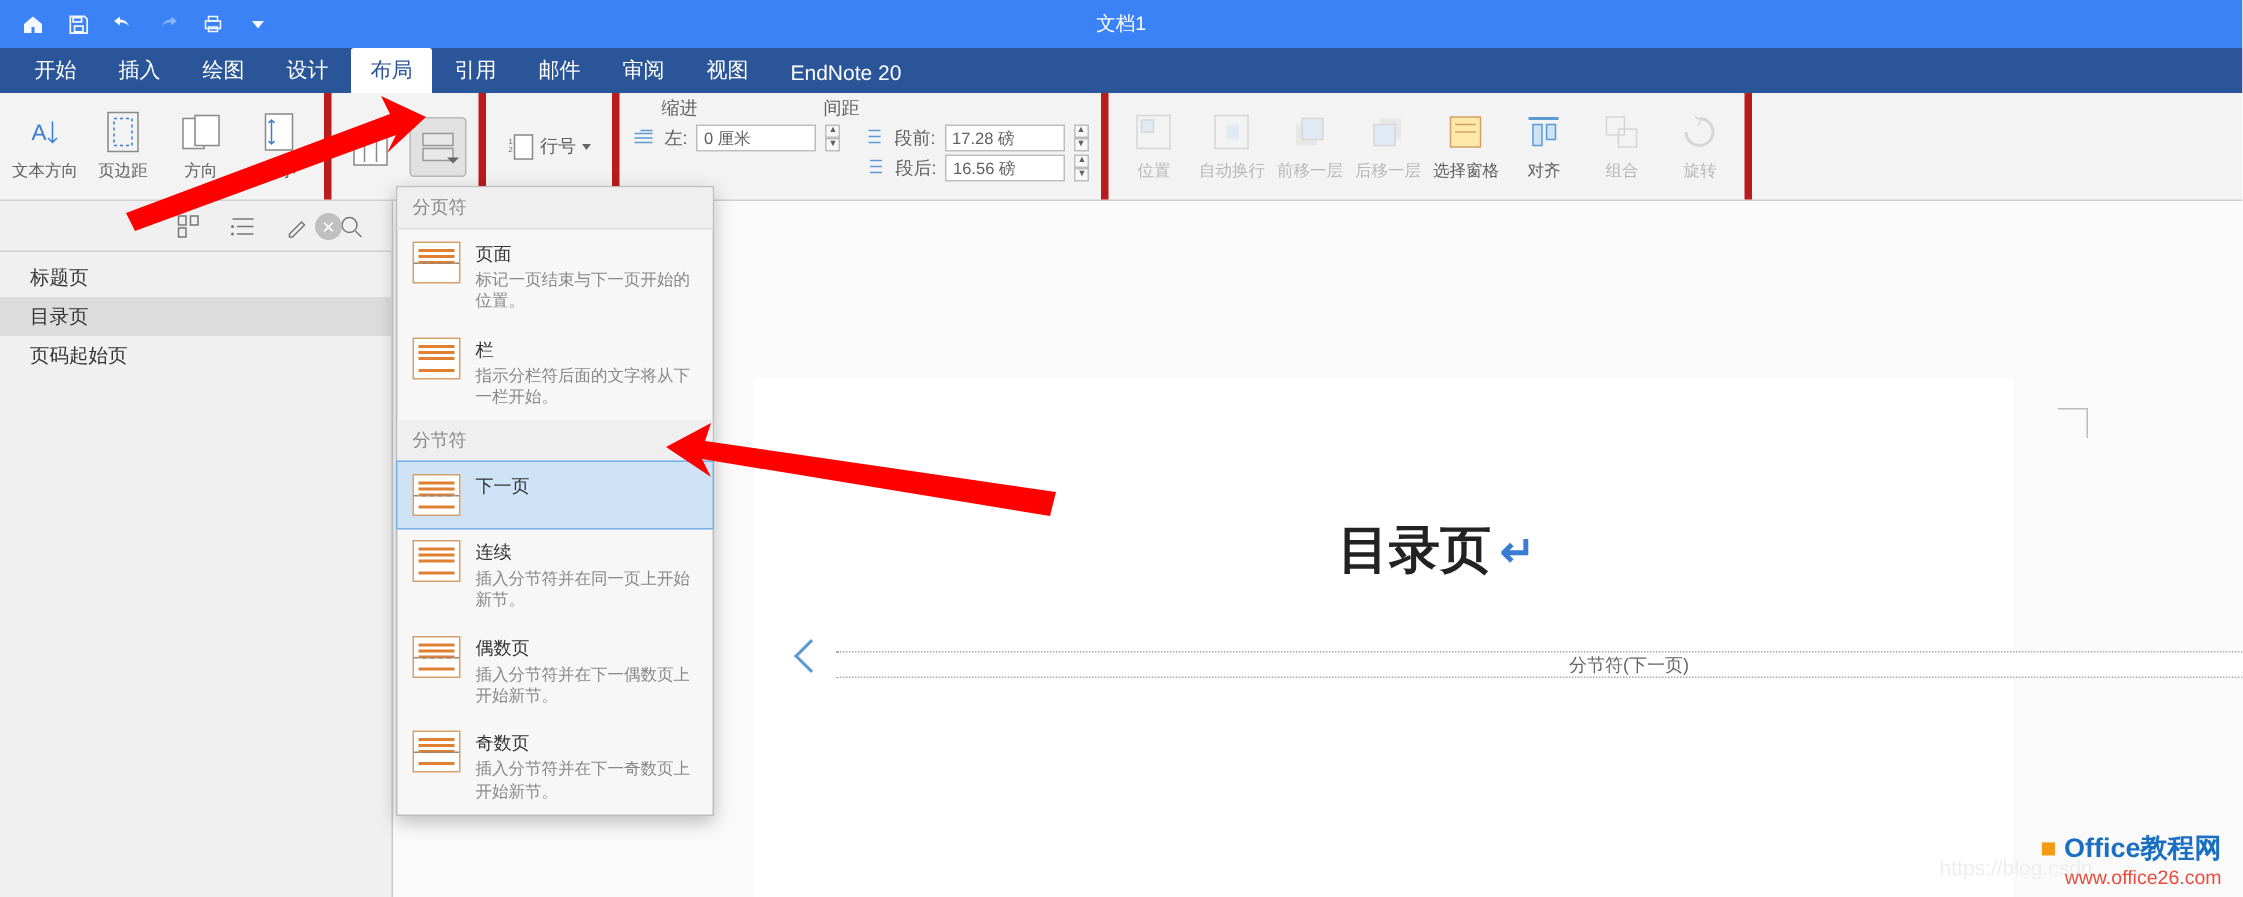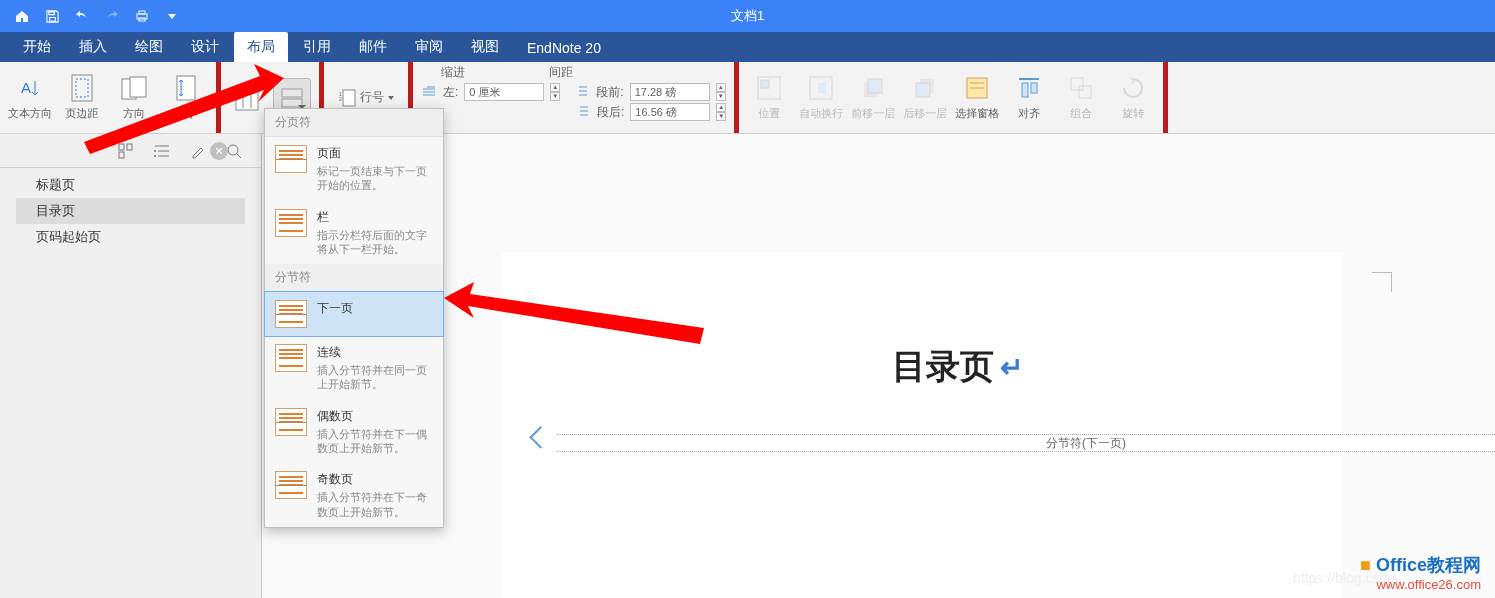--- a/index.html
+++ b/index.html
@@ -30,26 +30,26 @@
 .irow { display:flex; align-items:center; gap:6px; }
 .irow .box { width:80px; height:18px; border:1px solid #bdbdbd; background:#fff; font-size:11px; padding:0 4px; display:flex; align-items:center; }
 .spin { width:10px; height:18px; display:flex; flex-direction:column; }
 .spin span { flex:1; border:1px solid #bdbdbd; background:#f8f8f8; font-size:6px; text-align:center; line-height:7px; }
 
 
 .nav-pane { position:absolute; left:0; top:134px; width:262px; height:calc(100% - 134px); background:#f0f0f0; border-right:1px solid #c8c8c8; }
 .nav-tools { height:34px; border-bottom:1px solid #d0d0d0; display:flex; align-items:center; justify-content:flex-end; gap:18px; padding:0 18px; background:#f0f0f0; }
 .nav-tools .nico { width:18px; height:18px; display:flex; align-items:center; justify-content:center; color:#777; }
 .nav-close { width:18px; height:18px; border-radius:9px; background:#c0c0c0; color:#fff; display:flex; align-items:center; justify-content:center; font-size:11px; position:absolute; left:210px; top:8px; }
-.nav-items { padding:4px 16px; }
+.nav-items { padding:4px 0; }
 .nav-item { padding:4px 20px; font-size:13px; color:#333; cursor:pointer; }
 .nav-item.sel { background:#dcdcdc; }
 
 
-.dd { position:absolute; left:264px; top:108px; width:180px; background:#f7f7f7; border:1px solid #bfbfbf; box-shadow:0 4px 12px rgba(0,0,0,.25); z-index:50; font-size:12px; }
+.dd { position:absolute; left:264px; top:124px; width:212px; background:#f7f7f7; border:1px solid #bfbfbf; box-shadow:0 4px 12px rgba(0,0,0,.25); z-index:50; font-size:12px; }
 .dd-sect { padding:5px 10px; color:#888; background:#efefef; border-bottom:1px solid #e0e0e0; }
 .dd-item { display:flex; gap:10px; padding:8px 10px; cursor:pointer; align-items:flex-start; }
 .dd-item.hl { background:#cfe3f7; border:1px solid #7ab0e8; margin:-1px; }
 .dd-ico { width:32px; height:28px; flex-shrink:0; border:1px solid #d4a06a; background:#fff; position:relative; }
 .dd-ico::before { content:""; position:absolute; left:3px; right:3px; top:4px; height:2px; background:#e08030; box-shadow:0 4px 0 #e08030,0 8px 0 #e08030,0 16px 0 #e08030; }
 .dd-ico.split::after { content:""; position:absolute; left:0; right:0; top:50%; border-top:1px dashed #888; }
 .dd-ico.n1::before { box-shadow:0 4px 0 #e08030,0 8px 0 #e08030; }
 .dd-txt .t { color:#333; font-size:12px; }
 .dd-txt .d { color:#888; font-size:11px; margin-top:2px; line-height:1.3; }
 

